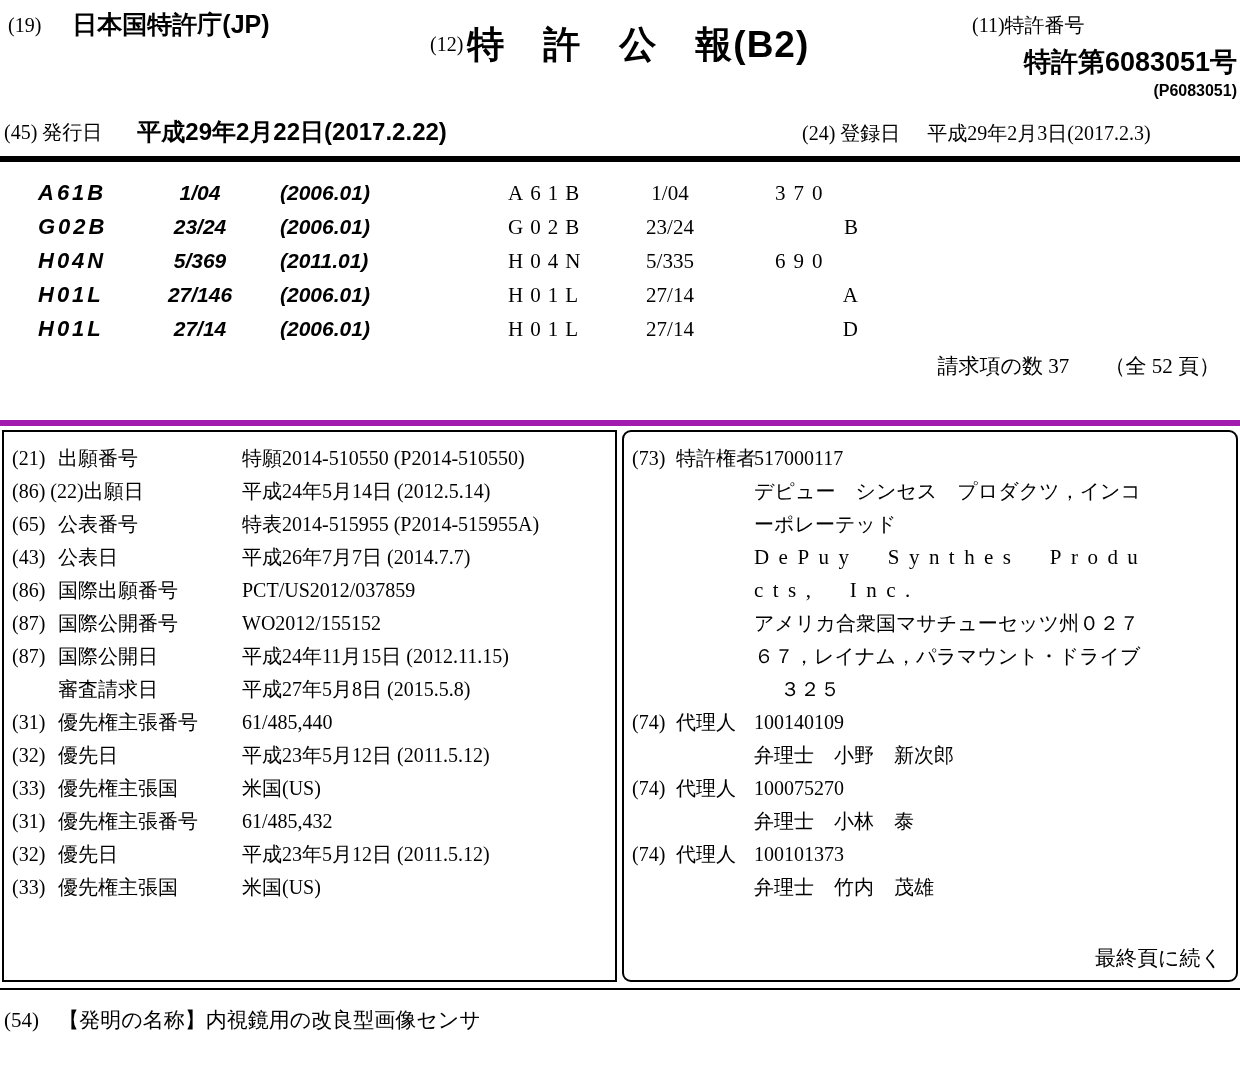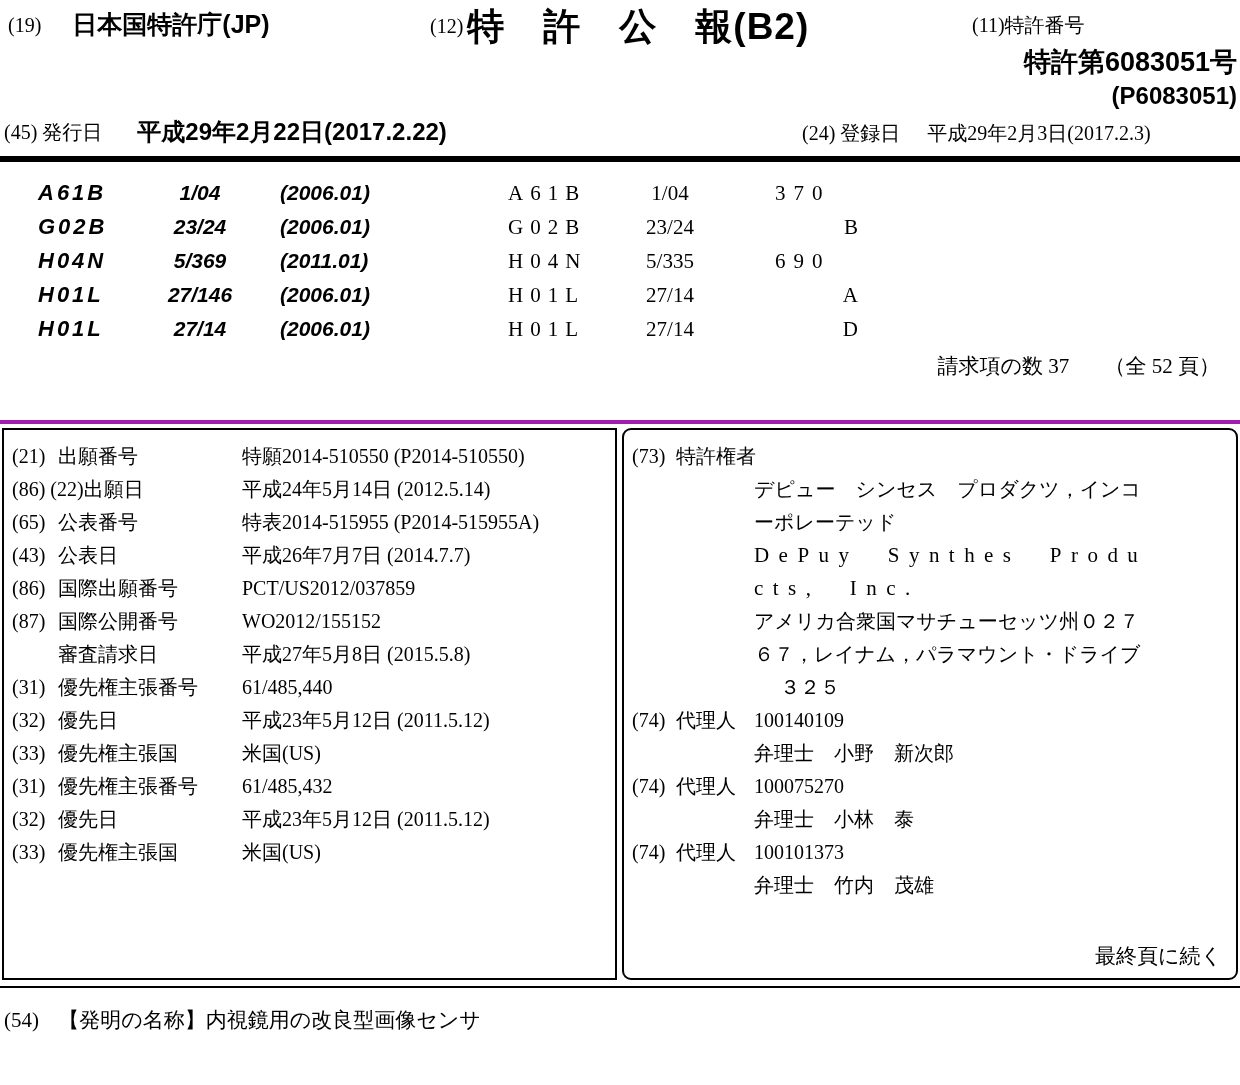--- a/index.html
+++ b/index.html
@@ -10,27 +10,27 @@
     overflow:hidden;
   }
   .serif { font-family:"Liberation Serif","DejaVu Serif",serif; }
   .gb    { font-family:"Liberation Sans","DejaVu Sans",sans-serif; font-weight:bold; }
 
   
   .hdr-office { position:absolute; left:8px; top:8px; white-space:nowrap; }
   .hdr-office .code { font-size:20px; }
   .hdr-office .name { font-size:25px; vertical-align:-1px;margin-left:27px; }
 
-  .hdr-kind { position:absolute; left:430px; top:2px; white-space:nowrap; }
+  .hdr-kind { position:absolute; left:430px; top:20px; white-space:nowrap; }
   .hdr-kind .code  { font-size:20px; vertical-align:6px; }
   .hdr-kind .title { font-size:37px; letter-spacing:1px; }
 
   .hdr-patno-label { position:absolute; left:972px; top:12px; font-size:20px; white-space:nowrap; }
   .hdr-patno       { position:absolute; right:3px; top:44px; font-size:27px; white-space:nowrap; }
-  .hdr-patno-paren { position:absolute; right:3px; top:82px; font-size:24px; white-space:nowrap; }
+  .hdr-patno-paren { position:absolute; right:3px; top:82px; font-size:16px; white-space:nowrap; }
 
   .hdr-issue { position:absolute; left:4px; top:116px; white-space:nowrap; font-size:20px; }
   .hdr-issue .date { font-size:24px; margin-left:30px; vertical-align:-1px; }
   .hdr-reg   { position:absolute; left:802px; top:120px; white-space:nowrap; font-size:20px; }
   .hdr-reg .date { margin-left:22px;text-align:right; }
 
   .rule-double { position:absolute; left:0; top:156px; width:1240px; height:3px;
                  border-top:4px solid #000; border-bottom:2px solid #000; }
 
   
@@ -51,21 +51,21 @@
   .fi-sub { width:100px; font-size:21px; text-align:center; }
   .fi-ext { width:150px; font-size:21px; }
   .fi-ext.ext-num    { padding-left:55px; letter-spacing:8px; }
   .fi-ext.ext-letter { text-align:right; padding-right:12px; }
 
   .claims-line { text-align:right; padding-right:20px; margin-top:6px; font-size:21px; }
   .claims-line .pages { margin-left:30px; }
 
   
   .boxes-outer { position:absolute; left:0; top:420px; width:1240px;
-                 border-top:4px solid #a21caf; border-bottom:2px solid #000;
+                 border-top:6px solid #a21caf; border-bottom:2px solid #000;
                  padding:4px 2px 6px 2px; }
   .boxes-inner { display:flex; gap:5px; }
   .bib-box { border:2px solid #000; height:552px; font-size:20px; }
   .bib-box.left  { width:615px; padding:10px 4px 0 8px; }
   .bib-box.right { width:616px; padding:10px 4px 0 8px; position:relative;border-radius:9px; }
 
   .bib-row { display:flex; height:33px; line-height:33px; white-space:nowrap; }
   .bib-lbl { width:230px; flex:none; }
   .bib-code { display:inline-block; min-width:46px; }
   .bib-val { flex:1; }
@@ -186,20 +186,24 @@
         </div>
       <div class="bib-row">
           <div class="bib-lbl"><span class="bib-code">(86)</span><span>国際出願番号</span></div>
           <div class="bib-val">PCT/US2012/037859</div>
         </div>
       <div class="bib-row">
           <div class="bib-lbl"><span class="bib-code">(87)</span><span>国際公開番号</span></div>
           <div class="bib-val">WO2012/155152</div>
         </div>
       <div class="bib-row">
+          <div class="bib-lbl"><span class="bib-code">(87)</span><span>国際公開日</span></div>
+          <div class="bib-val">平成24年11月15日 (2012.11.15)</div>
+        </div>
+      <div class="bib-row">
           <div class="bib-lbl"><span class="bib-code"></span><span>審査請求日</span></div>
           <div class="bib-val">平成27年5月8日 (2015.5.8)</div>
         </div>
       <div class="bib-row">
           <div class="bib-lbl"><span class="bib-code">(31)</span><span>優先権主張番号</span></div>
           <div class="bib-val">61/485,440</div>
         </div>
       <div class="bib-row">
           <div class="bib-lbl"><span class="bib-code">(32)</span><span>優先日</span></div>
           <div class="bib-val">平成23年5月12日 (2011.5.12)</div>
@@ -218,20 +222,21 @@
         </div>
       <div class="bib-row">
           <div class="bib-lbl"><span class="bib-code">(33)</span><span>優先権主張国</span></div>
           <div class="bib-val">米国(US)</div>
         </div>
     </div>
 
     <div class="bib-box right">
       <div class="bib-row">
           <div class="r-lbl"><span class="r-code">(73)</span><span>特許権者</span></div>
+          <div class="r-val">517000117</div>
         </div>
       <div class="bib-row">
           <div class="r-lbl"></div>
           <div class="r-val">デピュー　シンセス　プロダクツ，インコ</div>
         </div>
       <div class="bib-row">
           <div class="r-lbl"></div>
           <div class="r-val">ーポレーテッド</div>
         </div>
       <div class="bib-row">

